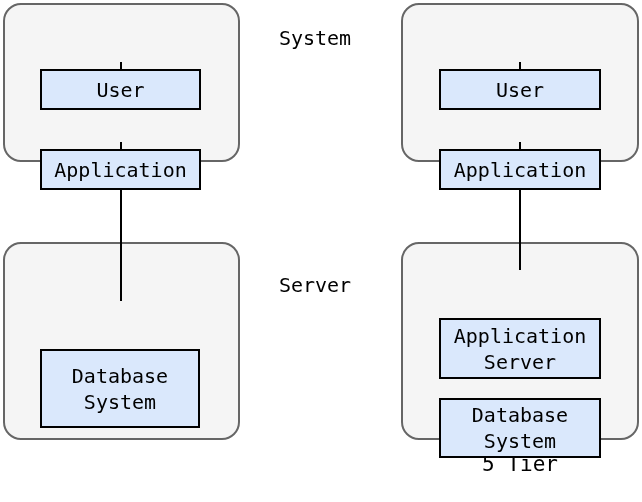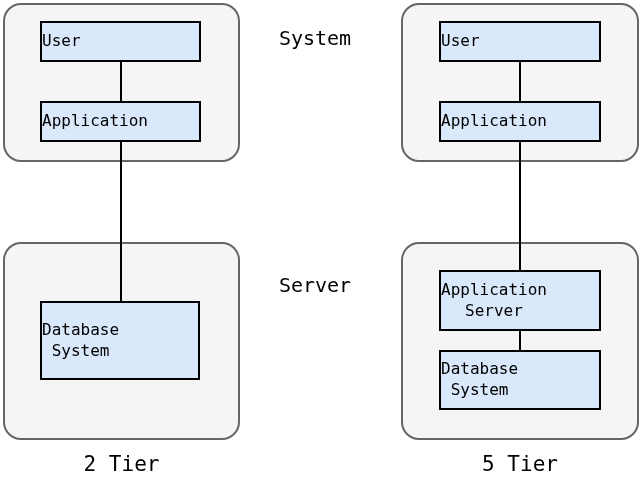--- a/index.html
+++ b/index.html
@@ -23,25 +23,27 @@
     border: 2px solid var(--container-border, #666666);
     border-radius: 18px;
   }
   .node {
     position: absolute;
     box-sizing: border-box;
     background: var(--box-fill, #dae8fc);
     border: 2px solid var(--box-border, #000000);
     display: flex;
     align-items: center;
+    justify-content: center;
     text-align: center;
-    font-size: 16px;
+    font-size: 20px;
     line-height: 1.3;
     white-space: pre-line;
     z-index: 3;
+    margin-top: 48px;
   }
   .connector-v {
     position: absolute;
     width: 2px;
     background: var(--connector, #000000);
     z-index: 2;
   }
   .side-label {
     position: absolute;
     font-size: 20px;
@@ -70,21 +72,20 @@
     <span>User</span>
   </div>
   <div class="node" style="left:40px; top:101px; width:161px; height:41px;">
     <span>Application</span>
   </div>
   <div class="node" style="left:40px; top:301px; width:160px; height:79px;">
     <span>Database
 System</span>
   </div>
 
-  <div class="caption" style="left:3px; top:452px; width:237px;">2 Tier</div>
 
   <div class="side-label" style="left:250px; top:26px; width:130px;">System</div>
   <div class="side-label" style="left:250px; top:273px; width:130px;">Server</div>
 
   <div class="container" style="left:401px; top:3px; width:238px; height:159px;"></div>
   <div class="container" style="left:401px; top:242px; width:238px; height:198px;"></div>
 
   <div class="connector-v" style="left:519px; top:62px; height:39px;"></div>
   <div class="connector-v" style="left:519px; top:142px; height:128px;"></div>
   <div class="connector-v" style="left:519px; top:331px; height:19px;"></div>

